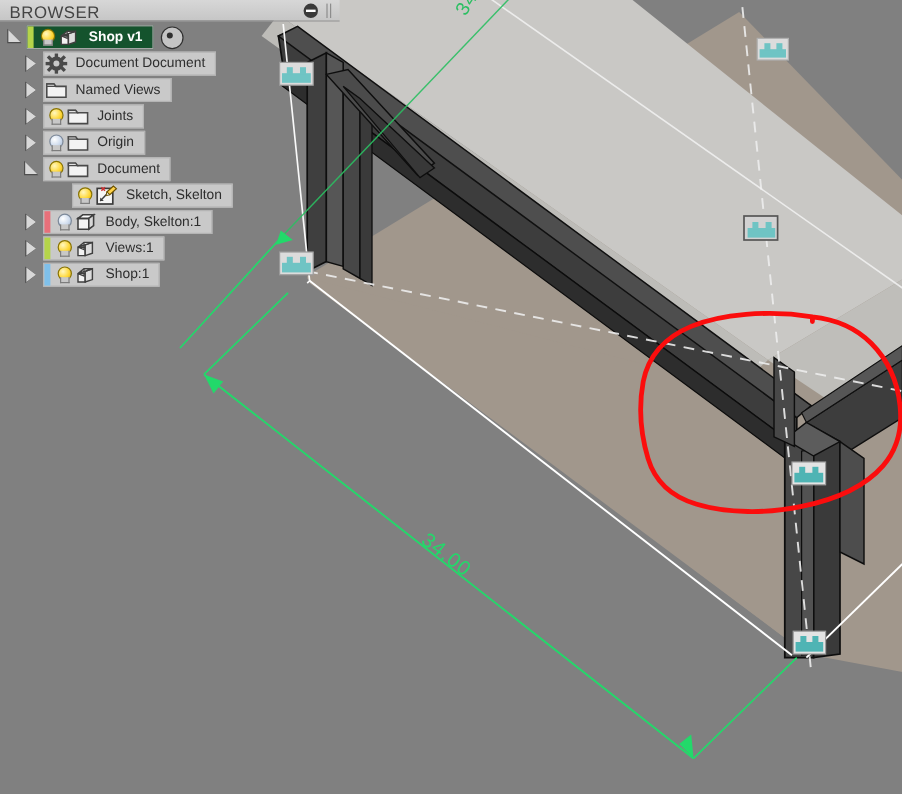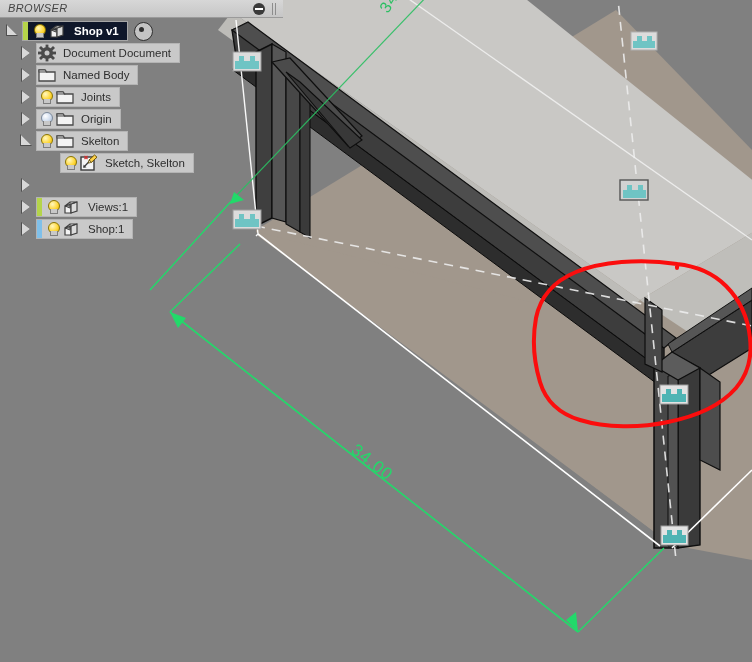--- a/index.html
+++ b/index.html
@@ -17,21 +17,21 @@
 
   
   #browser-panel{
     position:absolute;left:0;top:0;width:283px;height:18px;
     background:linear-gradient(#d7d7d7,#c6c6c6);
     border-bottom:1px solid #9a9a9a;
     box-sizing:border-box;
   }
   #browser-title{
     position:absolute;left:8px;top:2px;
-    font-size:11px;color:#444;letter-spacing:.4px;font-style:italic;
+    font-size:14px;color:#444;letter-spacing:.4px;
   }
   #browser-collapse{
     position:absolute;right:18px;top:3px;width:12px;height:12px;
     border-radius:50%;background:#3a3a3a;
   }
   #browser-collapse i{
     position:absolute;left:2px;top:5px;width:8px;height:2px;background:#fff;display:block;
   }
   #browser-grip{
     position:absolute;right:6px;top:3px;width:6px;height:12px;
@@ -78,21 +78,21 @@
   .arrow.none{}
 
   .rowbox{
     display:flex;align-items:center;height:20px;
     background:#c9c9c9;
     border:1px solid #b4b4b4;
     box-sizing:border-box;
     padding-right:8px;
   }
   .rowbox.root{
-    background:#0f172a;border-color:#a6a6a6;
+    background:#14532d;border-color:#a6a6a6;
   }
   .cbar{width:5px;height:18px;flex:0 0 5px;margin-right:2px;}
 
   .bulb{width:18px;height:18px;flex:0 0 18px;position:relative;}
   .bulb .glass{
     position:absolute;left:4px;top:2px;width:10px;height:10px;border-radius:50%;
     background:radial-gradient(circle at 35% 32%,#fff7c0 0%,#ffd83a 55%,#e0ad00 100%);
     border:1px solid #8a7400;
   }
   .bulb .base{
@@ -298,21 +298,21 @@
         </div>
       </div>
       <div class="row">
         <span style="flex: 0 0 16px;"></span>
         <span class="arrow collapsed"></span>
         <div class="rowbox">
           <span class="tico"><svg width="20" height="18" viewBox="0 0 20 18">
       <path d="M2 4 L8 4 L9.5 6 L18 6 L18 15 L2 15 Z" fill="#f3f3f3" stroke="#4a4a4a" stroke-width="1.3"></path>
       <path d="M2 4 L8 4 L9.5 6 L2 6 Z" fill="#e2e2e2" stroke="#4a4a4a" stroke-width="1.1"></path>
     </svg></span>
-          <span class="label">Named Body</span>
+          <span class="label">Named Views</span>
         </div>
       </div>
       <div class="row">
         <span style="flex: 0 0 16px;"></span>
         <span class="arrow collapsed"></span>
         <div class="rowbox">
           <span class="bulb">
             <span class="glass"></span>
             <span class="base"></span>
           </span>
@@ -343,21 +343,21 @@
         <span class="arrow expanded"></span>
         <div class="rowbox">
           <span class="bulb">
             <span class="glass"></span>
             <span class="base"></span>
           </span>
           <span class="tico"><svg width="20" height="18" viewBox="0 0 20 18">
       <path d="M2 4 L8 4 L9.5 6 L18 6 L18 15 L2 15 Z" fill="#f3f3f3" stroke="#4a4a4a" stroke-width="1.3"></path>
       <path d="M2 4 L8 4 L9.5 6 L2 6 Z" fill="#e2e2e2" stroke="#4a4a4a" stroke-width="1.1"></path>
     </svg></span>
-          <span class="label">Skelton</span>
+          <span class="label">Document</span>
         </div>
       </div>
       <div class="row">
         <span style="flex: 0 0 40px;"></span>
         <span class="arrow none"></span>
         <div class="rowbox">
           <span class="bulb">
             <span class="glass"></span>
             <span class="base"></span>
           </span>
@@ -368,20 +368,33 @@
       <path d="M10 6 L15.5 1 L18 3.2 L12.5 8.3 Z" fill="#ffd24a" stroke="#6a5100" stroke-width="1"></path>
       <path d="M10 6 L12.5 8.3 L9.4 9.1 Z" fill="#e8e8e8" stroke="#6a5100" stroke-width=".8"></path>
       <path d="M5.5 2 L8.5 5 M8.5 2 L5.5 5" stroke="#d03030" stroke-width="1.2"></path>
     </svg></span>
           <span class="label">Sketch, Skelton</span>
         </div>
       </div>
       <div class="row">
         <span style="flex: 0 0 16px;"></span>
         <span class="arrow collapsed"></span>
+        <div class="rowbox">
+          <span class="cbar" style="background: rgb(232, 112, 122);"></span>
+          <span class="bulb off">
+            <span class="glass"></span>
+            <span class="base"></span>
+          </span>
+          <span class="tico"><svg width="20" height="18" viewBox="0 0 20 18">
+      <path d="M3 6 L3 15 L12 15 L12 6 Z" fill="#f4f4f4" stroke="#3f3f3f" stroke-width="1.3"></path>
+      <path d="M3 6 L7 3 L16 3 L12 6 Z" fill="#fcfcfc" stroke="#3f3f3f" stroke-width="1.3"></path>
+      <path d="M12 6 L16 3 L16 12 L12 15 Z" fill="#d8d8d8" stroke="#3f3f3f" stroke-width="1.3"></path>
+    </svg></span>
+          <span class="label">Body, Skelton:1</span>
+        </div>
       </div>
       <div class="row">
         <span style="flex: 0 0 16px;"></span>
         <span class="arrow collapsed"></span>
         <div class="rowbox">
           <span class="cbar" style="background: rgb(181, 212, 74);"></span>
           <span class="bulb">
             <span class="glass"></span>
             <span class="base"></span>
           </span>

